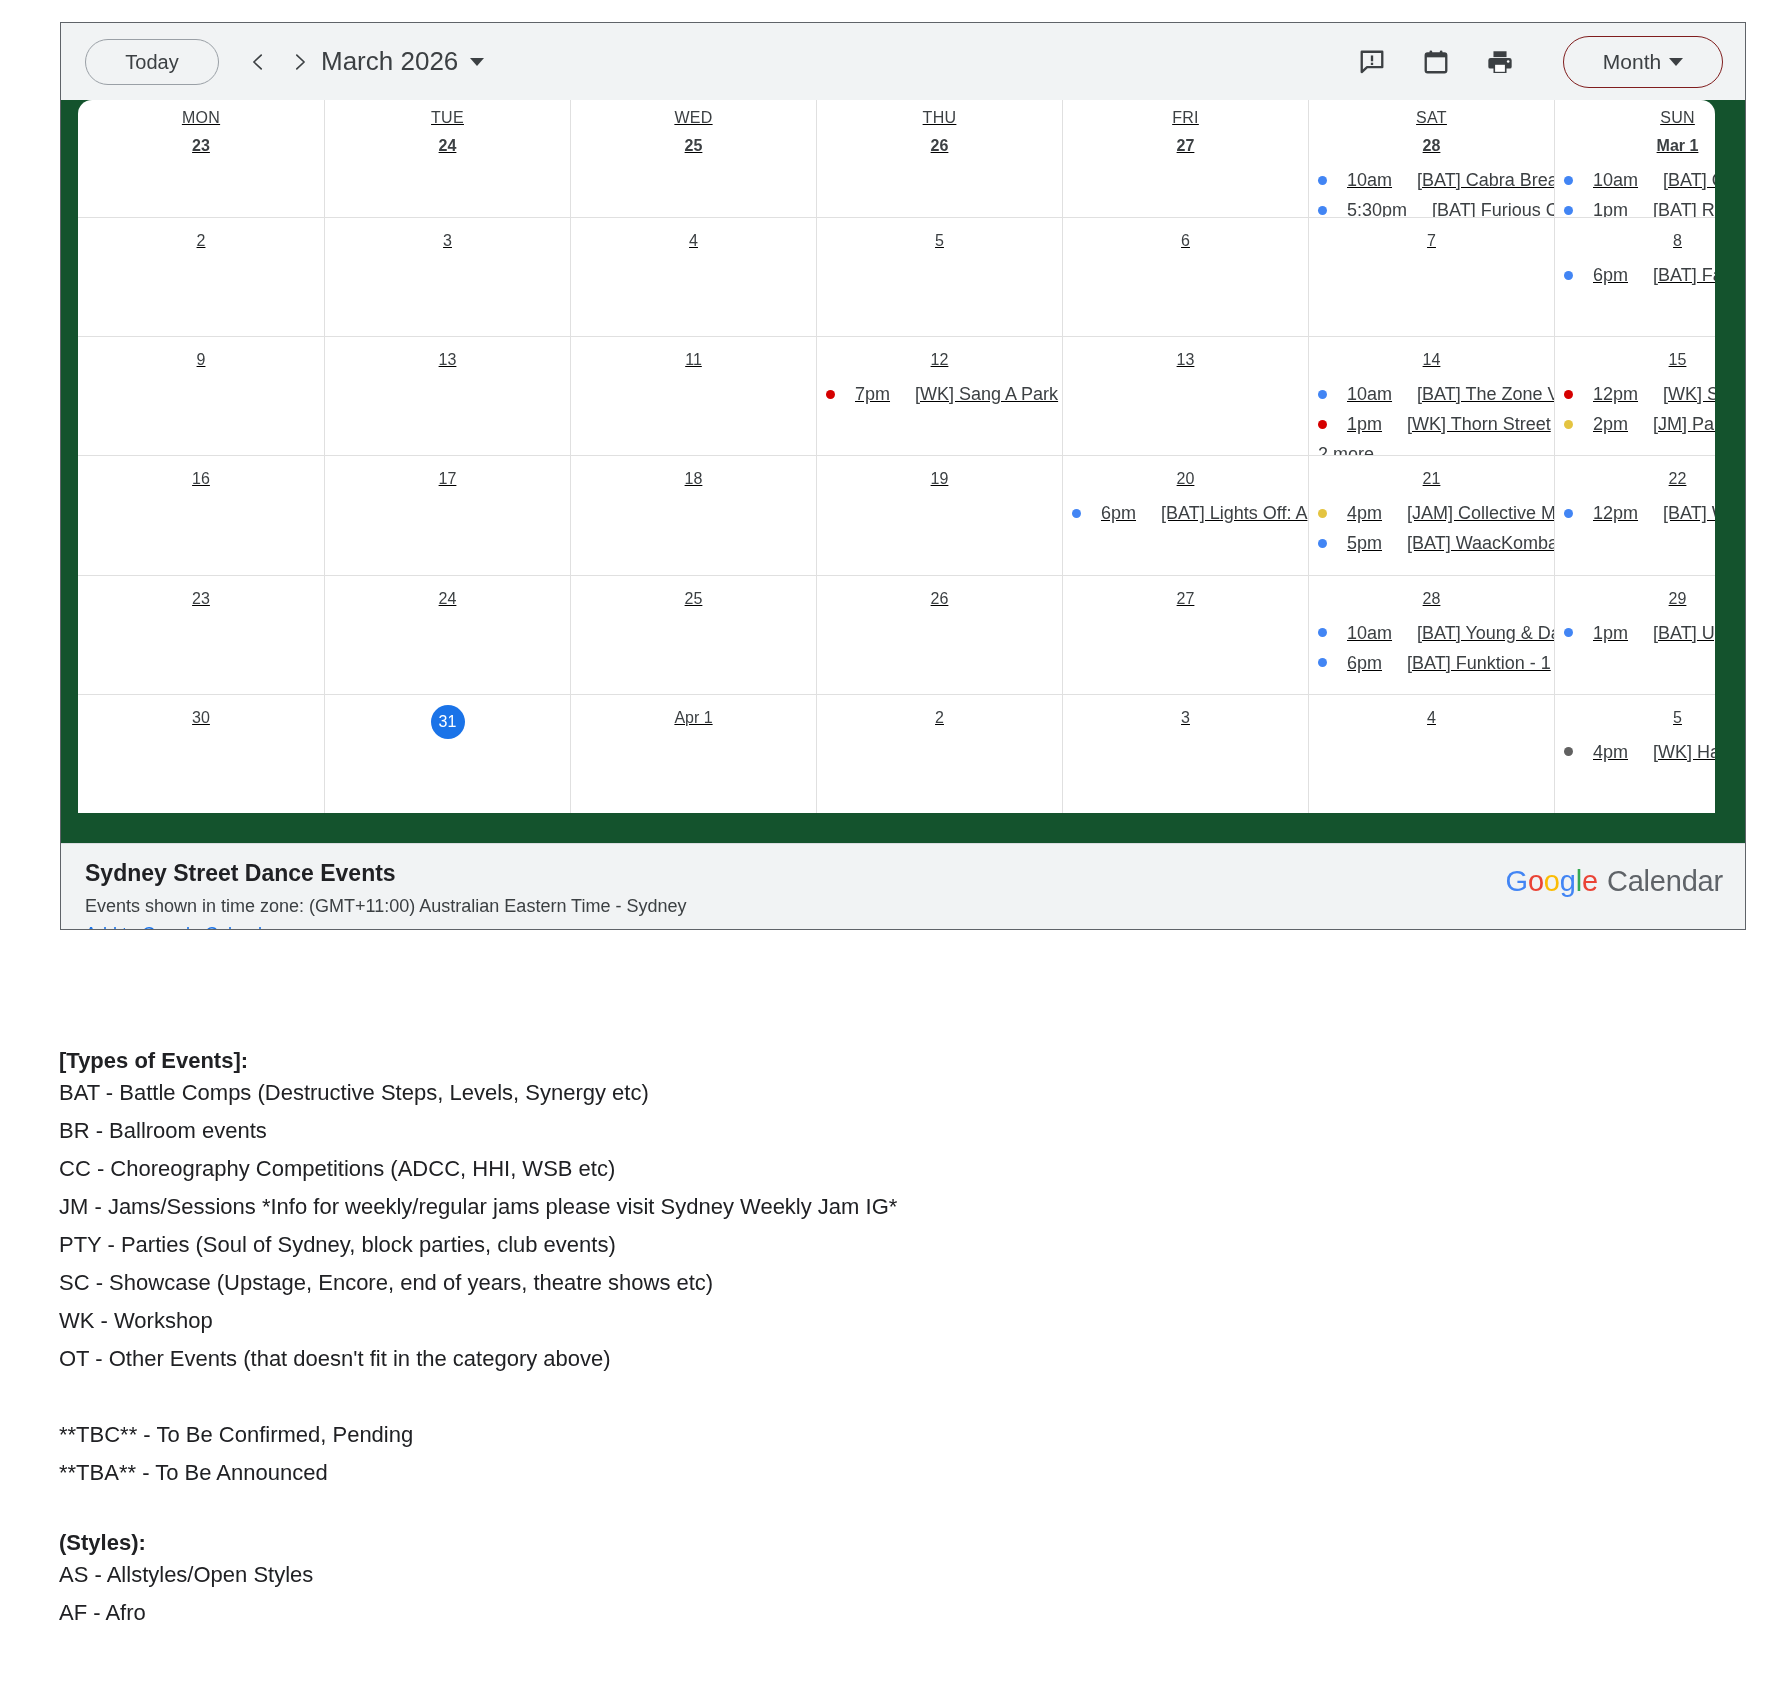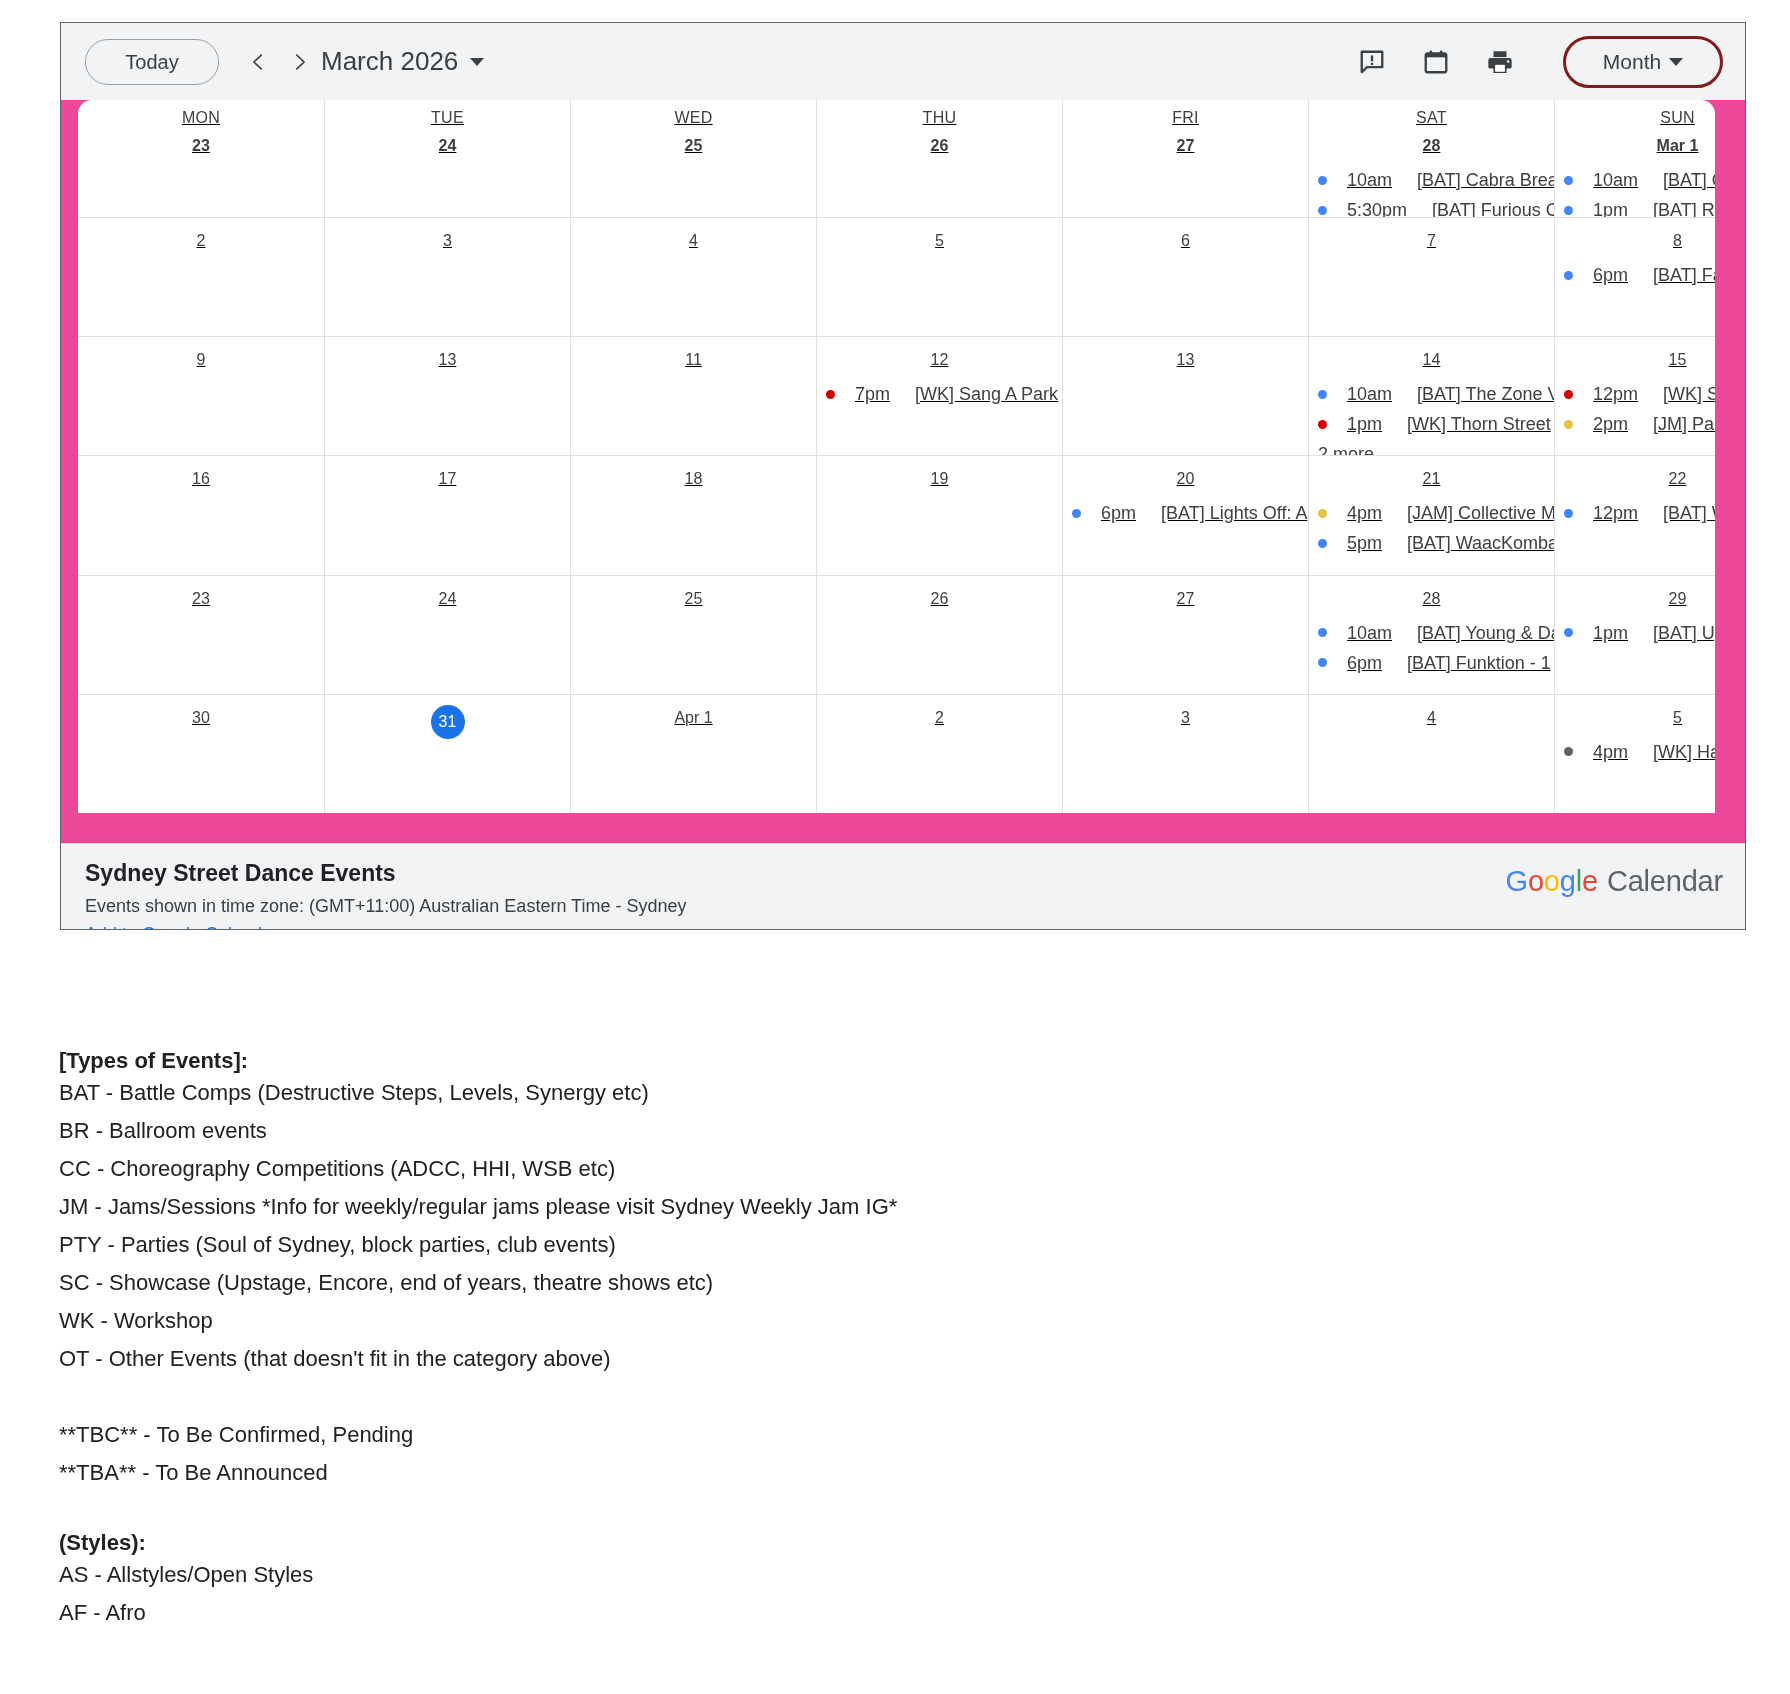--- a/index.html
+++ b/index.html
@@ -10,21 +10,21 @@
     -webkit-font-smoothing: antialiased;
   }
   body { width: 1790px; height: 1694px; overflow: hidden; }
 
   
   .cal-frame {
     position: absolute;
     left: 60px; top: 22px;
     width: 1686px; height: 908px;
     border: 1px solid #5f6368;
-    background: #ec4899;
+    background: #14532d;
     overflow: hidden;
   }
 
   
   .cal-toolbar {
     position: relative;
     height: 77px;
     background: #f1f3f4;
     display: flex;
     align-items: center;
@@ -67,21 +67,21 @@
     display: flex; align-items: center; justify-content: center;
     margin-left: 18px;
     cursor: pointer;
   }
   .tb-icon svg { display: block; }
   .view-btn {
     margin-left: 40px;
     height: 52px;
     min-width: 160px;
     padding: 0 24px;
-    border: 3px solid #7f1d1d;
+    border: 1px solid #7f1d1d;
     border-radius: 26px;
     background: #f1f3f4;
     display: flex; align-items: center; justify-content: center;
     gap: 8px;
     font-size: 21px;
     color: #3c4043;
     cursor: pointer;
     white-space: nowrap;
   }
 

